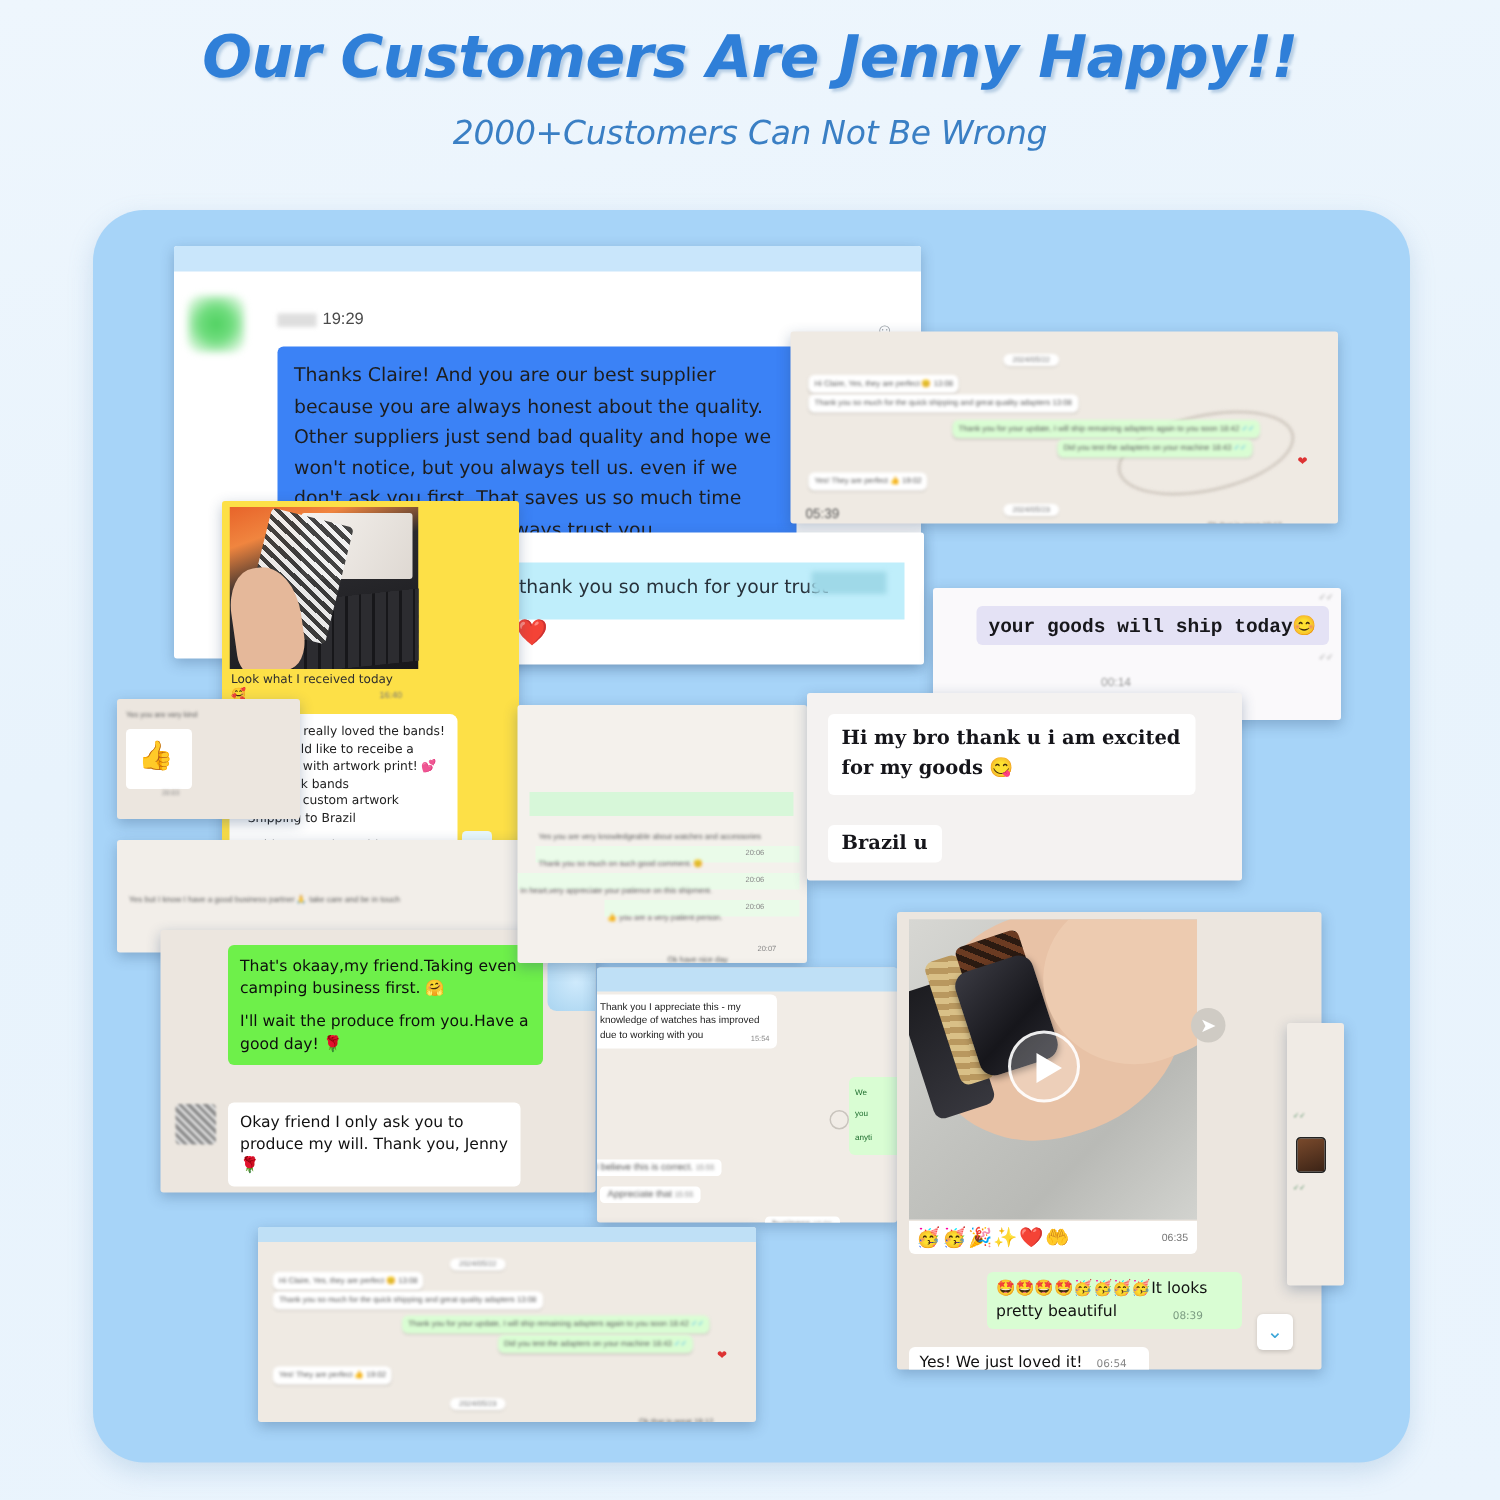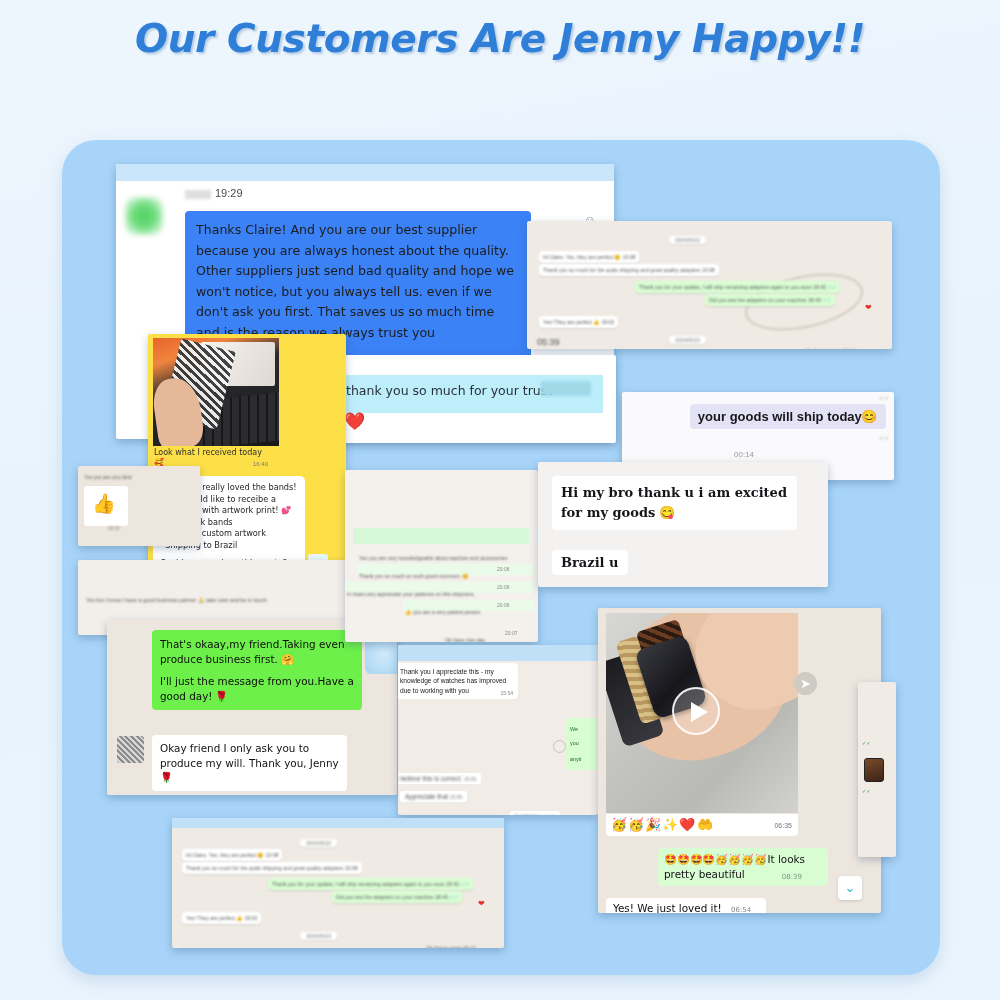--- a/index.html
+++ b/index.html
@@ -64,21 +64,21 @@
            box-shadow:0 1px 1px rgba(0,0,0,.12); }
   .bub-g { background:#d9fdd3; border-radius:4px; padding:2px 4px; display:inline-block;
            box-shadow:0 1px 1px rgba(0,0,0,.12); }
   .datechip { background:#fff; border-radius:6px; padding:1px 6px; display:inline-block;
               font-size:5px; color:#777; box-shadow:0 1px 1px rgba(0,0,0,.1); }
   .ck { color:#53bdeb; }
 
   
   #card1 { left:116px; top:164px; width:498px; height:275px; border-radius:2px; }
   #card1 .topbar { height:17px; background:#c9e6fb; }
-  #card1 .inner { padding:6px 12px 0 12px; position:relative; }
+  #card1 .inner { padding:26px 12px 0 12px; position:relative; }
   #avatar1 {
     position:absolute; left:9px; top:16px; width:38px; height:38px;
     background: radial-gradient(circle at 50% 50%, #4fd160 0%, #71dd7f 42%, #c9f2cd 75%, rgba(201,242,205,0) 100%);
     filter: blur(2.6px); border-radius:8px;
   }
   #card1 .hdrow { margin-left:57px; font-size:11px; color:#4a4a4a; }
   #card1 .namebox { display:inline-block; width:26px; height:9px; background:#dedede;
                     filter:blur(1.4px); vertical-align:middle; margin-right:4px; }
   #bubble1 {
     margin:12px 0 0 57px; width:346px;
@@ -164,21 +164,21 @@
               background:radial-gradient(circle at 50% 45%,#cfeafc,#a9d4f0);
               border-radius:6px; filter:blur(.4px); }
 
   
   #card8 { left:345px; top:470px; width:193px; height:172px; background:#f4f1ec; border-radius:2px; }
 
   
   #card9 { left:622px; top:392px; width:272px; height:88px; background:#faf9fb; border-radius:2px; }
   #shipbub { position:absolute; right:8px; top:12px; background:#e4e2f5; border-radius:4px;
              padding:5px 8px; font-size:13px; font-weight:bold; color:#17171b;
-             font-family:Liberation Sans, sans-serif; white-space:nowrap; }
+             font-family:Liberation Mono, monospace; white-space:nowrap; }
   #card9 .r1 { position:absolute; right:5px; top:2px; font-size:6px; color:#999; }
   #card9 .r2 { position:absolute; right:5px; top:42px; font-size:6px; color:#999; }
   #card9 .dt { position:absolute; left:112px; top:58px; font-size:8px; color:#9a9a9a; filter:blur(.7px); }
 
   
   #card10 { left:538px; top:462px; width:290px; height:125px; background:#f4f2f1; border-radius:2px; }
   #bro10 { position:absolute; left:14px; top:14px; width:245px; background:#fff;
            border-radius:4px; padding:7px 9px; font-size:13px; font-weight:bold;
            color:#15151a; line-height:20px; font-family:"DejaVu Serif", serif; }
   #thx10 { position:absolute; left:14px; top:88px; background:#fff; border-radius:4px;
@@ -258,20 +258,21 @@
   #card14 .topstrip { position:absolute; left:0; top:0; width:332px; height:10px; background:#bfe0f6; }
 
   
   .row { position:absolute; white-space:nowrap; }
 </style>
 </head>
 <body>
 
 <div id="header">
   <div id="title">Our Customers Are Jenny Happy!!</div>
+  <div id="subtitle">2000+Customers Can Not Be Wrong</div>
 </div>
 
 <div id="panel"></div>
 
 <div class="card" id="card1">
   <div class="topbar"></div>
   <div class="inner">
     <div id="avatar1"></div>
     <div class="hdrow">
       <span class="namebox"></span><span>19:29</span>
@@ -356,23 +357,23 @@
 </div>
 
 <div class="card" id="card6">
   <div class="ln tinyline blur">Yes but I know I have a good business partner 🙏 take care and be in touch</div>
 </div>
 
 <div class="card" id="card7">
   <div id="sticker7"></div>
   <div id="greenbub7">
     <span>That's okaay,my friend.Taking even</span>
-    <span>produce business first. 🤗</span>
+    <span>camping business first. 🤗</span>
     <span class="gap"></span>
-    <span>I'll just the message from</span>
+    <span>I'll wait the produce from</span>
     <span>you.Have a good day! 🌹</span>
   </div>
   <div id="av7"></div>
   <div id="whitebub7">
     <span>Okay friend I only ask you to</span>
     <span>produce my will. Thank you,</span>
     <span>Jenny 🌹</span>
   </div>
 </div>
 

